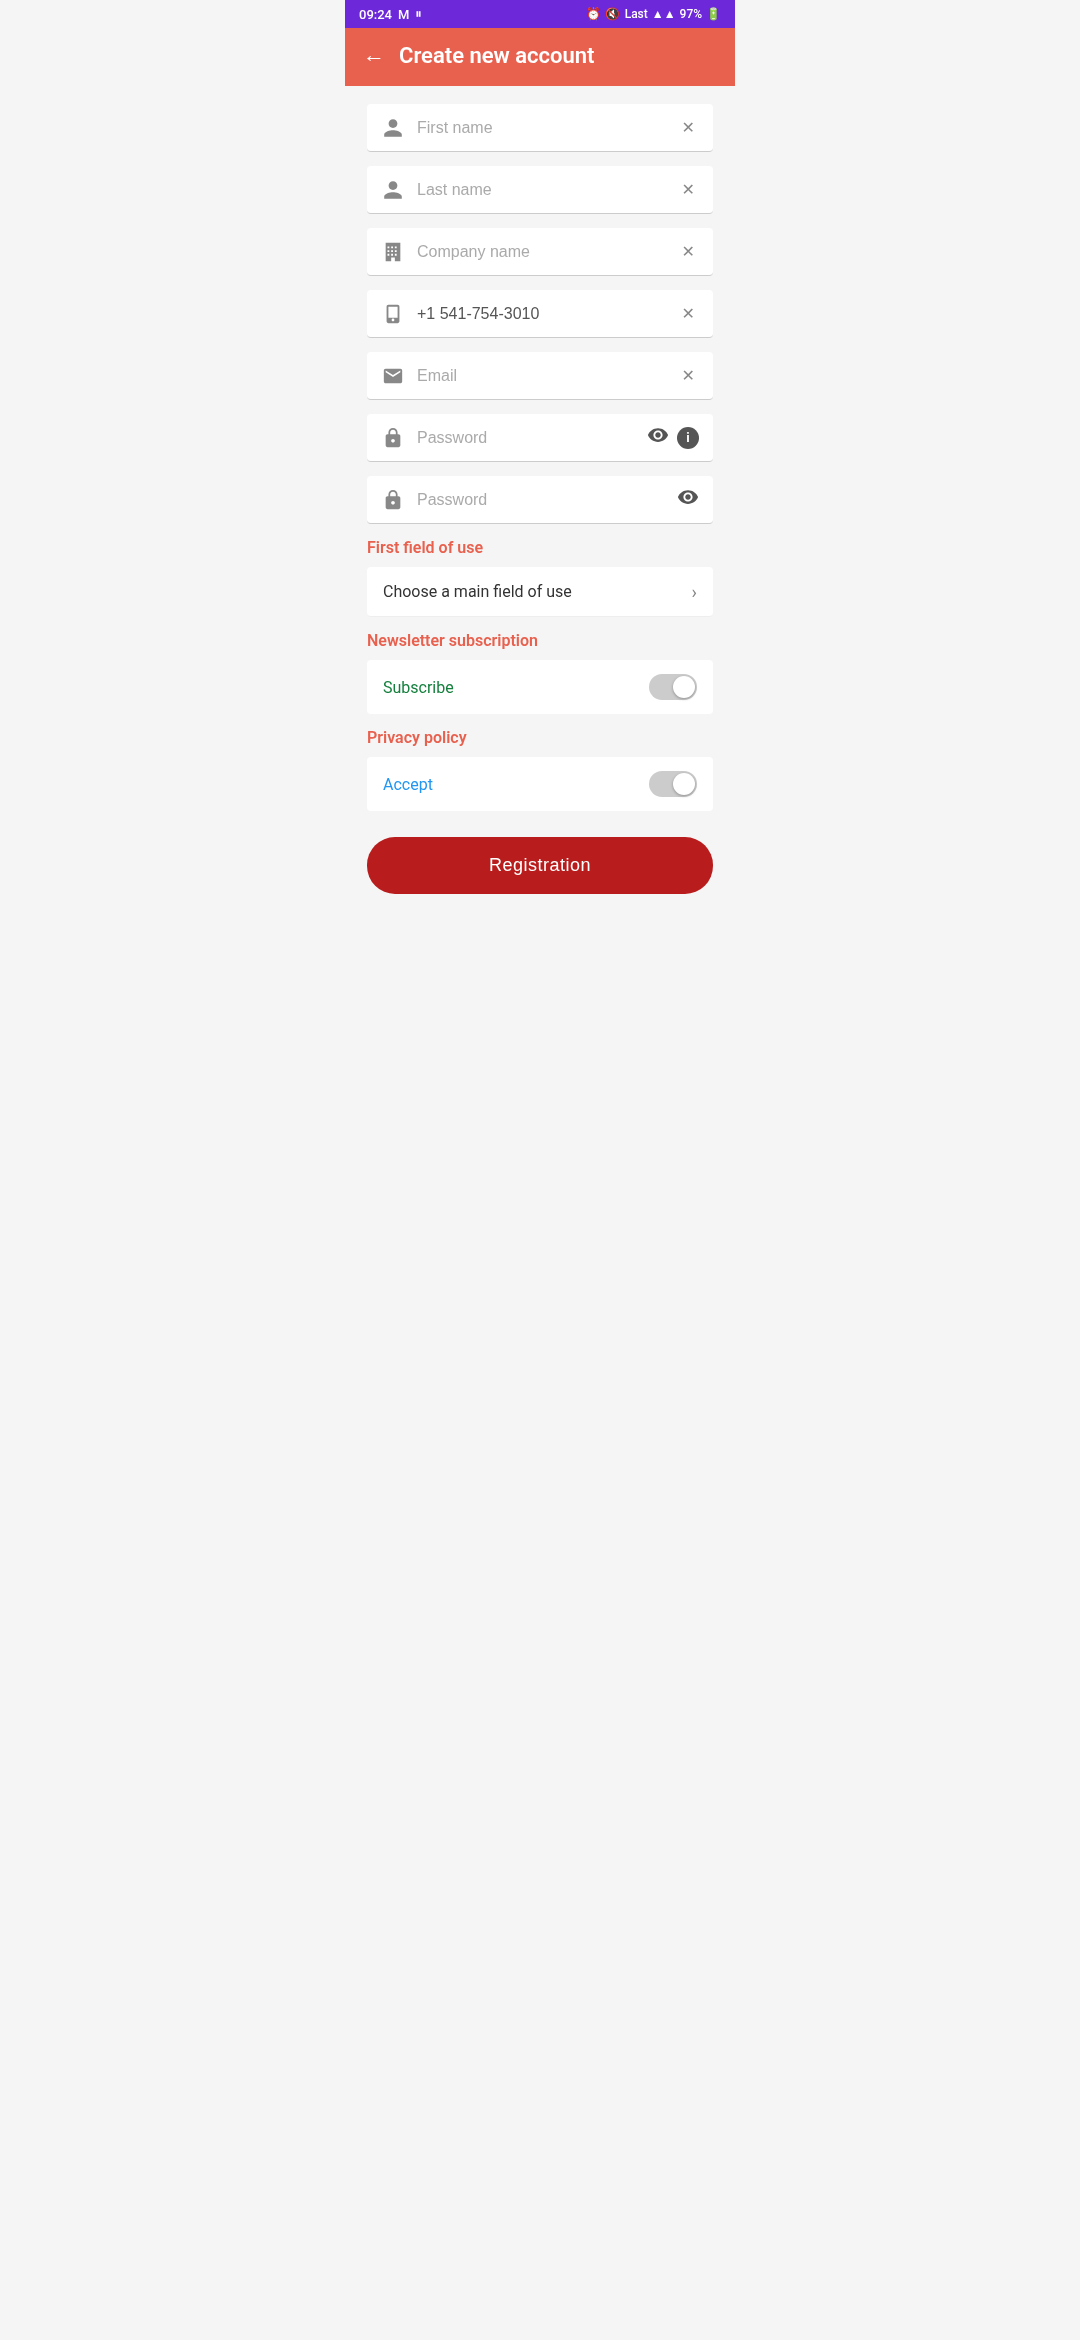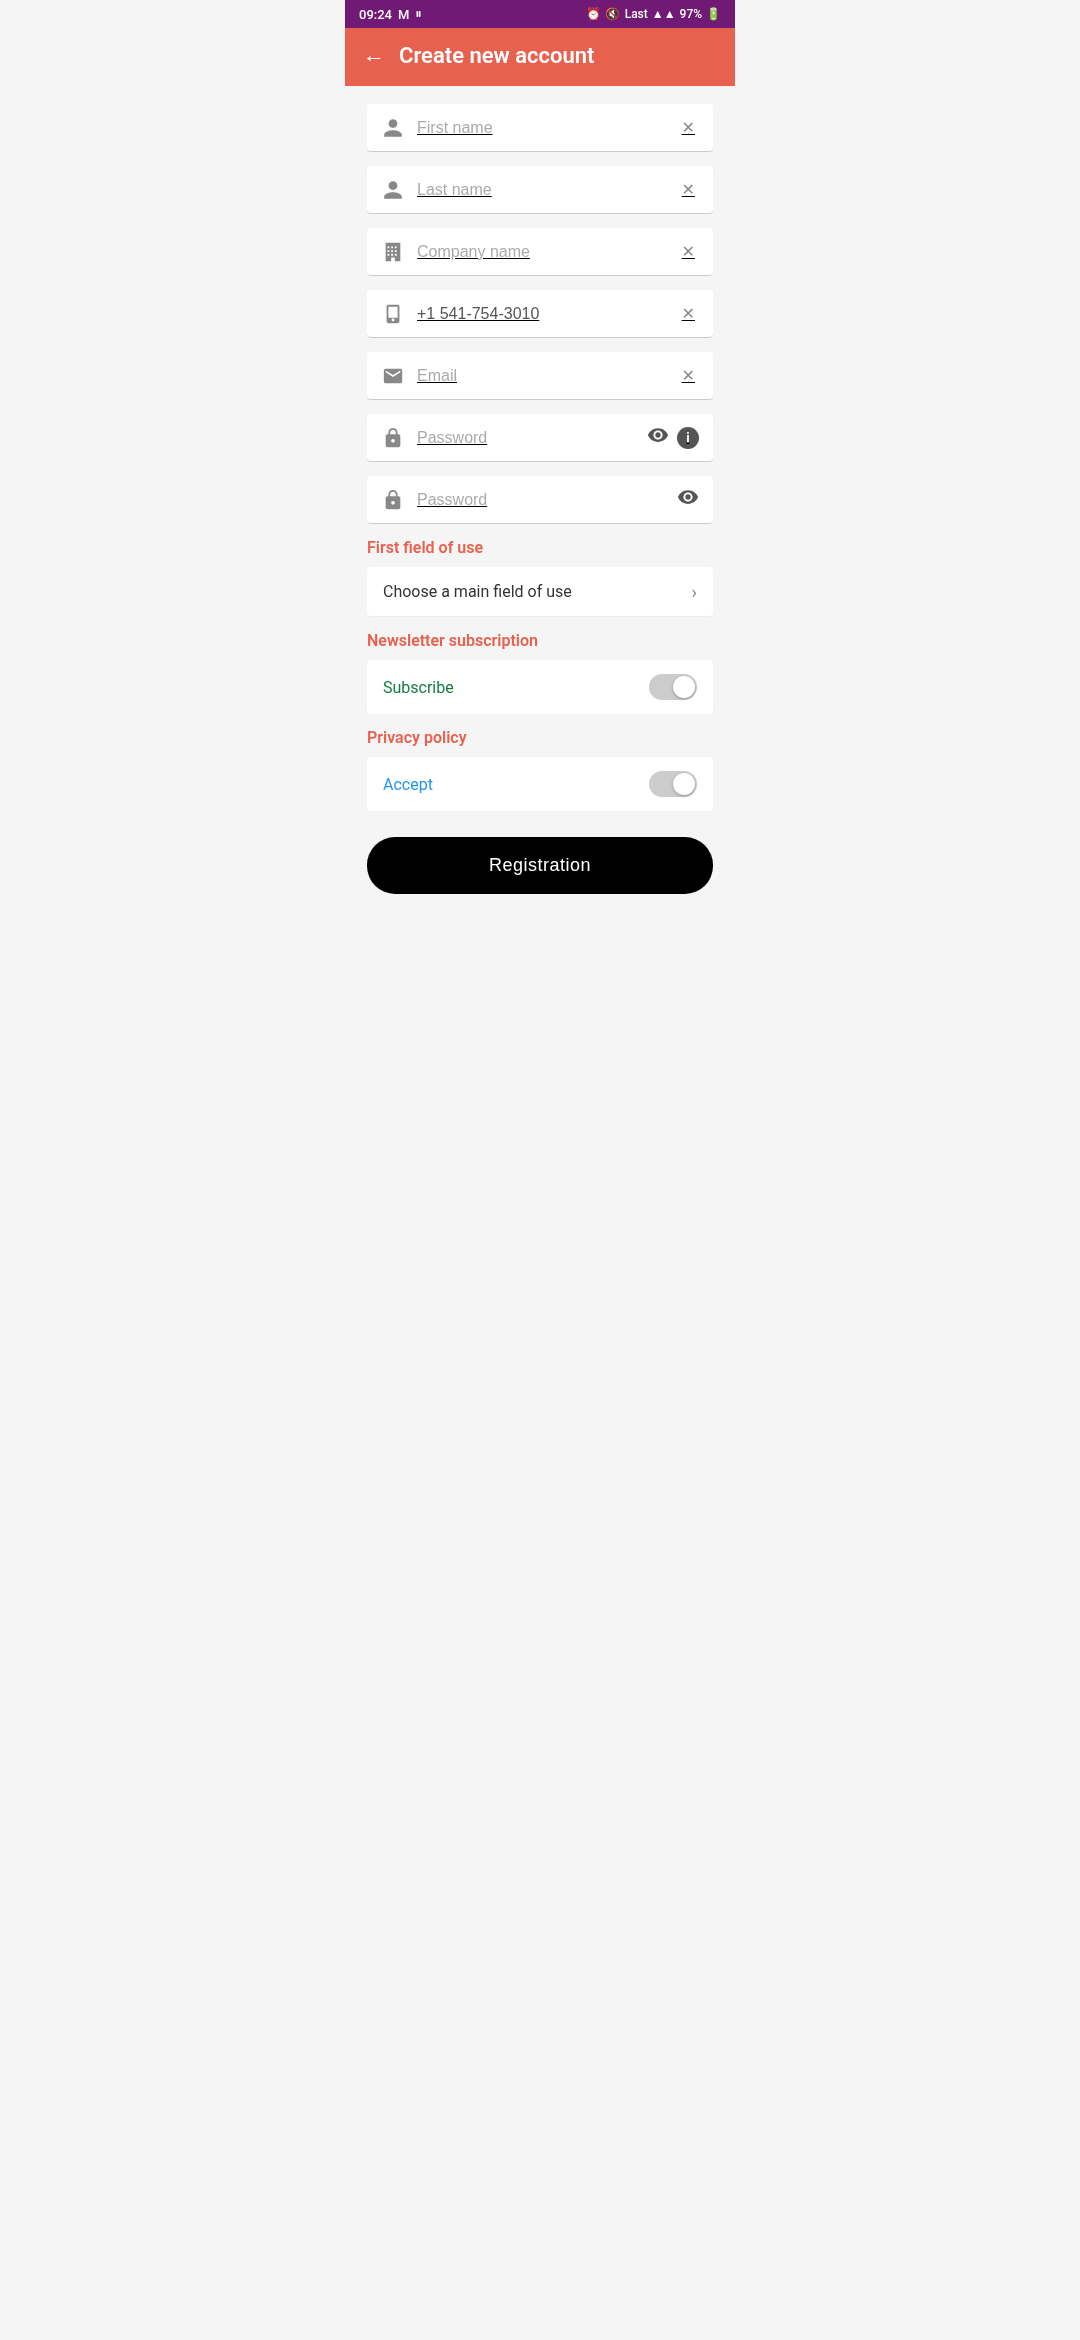--- a/index.html
+++ b/index.html
@@ -12,21 +12,21 @@
     body {
       font-family: 'Roboto', Arial, sans-serif;
       background: #f5f5f5;
       width: 390px;
       min-height: 844px;
       margin: 0 auto;
       overflow-x: hidden;
     }
 
     .status-bar {
-      background: #701a75;
+      background: #6d28d9;
       color: white;
       display: flex;
       justify-content: space-between;
       align-items: center;
       padding: 6px 14px;
       font-size: 13px;
       font-weight: 500;
     }
 
     .status-left {
@@ -72,21 +72,20 @@
     .form-field {
       background: white;
       border-radius: 4px;
       margin-bottom: 14px;
       padding: 10px 14px;
       display: flex;
       align-items: center;
       gap: 12px;
       border-bottom: 1.5px solid #ccc;
       position: relative;
-      text-decoration: underline;
     }
 
     .field-icon {
       color: #777;
       font-size: 20px;
       min-width: 24px;
       display: flex;
       align-items: center;
       justify-content: center;
     }
@@ -204,21 +203,21 @@
       height: 22px;
       background: white;
       border-radius: 50%;
       top: 2px;
       right: 2px;
       box-shadow: 0 1px 3px rgba(0,0,0,0.3);
       transition: 0.2s;
     }
 
     .register-btn {
-      background: #000000;
+      background: #b91c1c;
       color: white;
       border: none;
       border-radius: 28px;
       width: 100%;
       padding: 18px;
       font-size: 18px;
       font-weight: 500;
       cursor: pointer;
       margin-top: 12px;
       margin-bottom: 10px;

